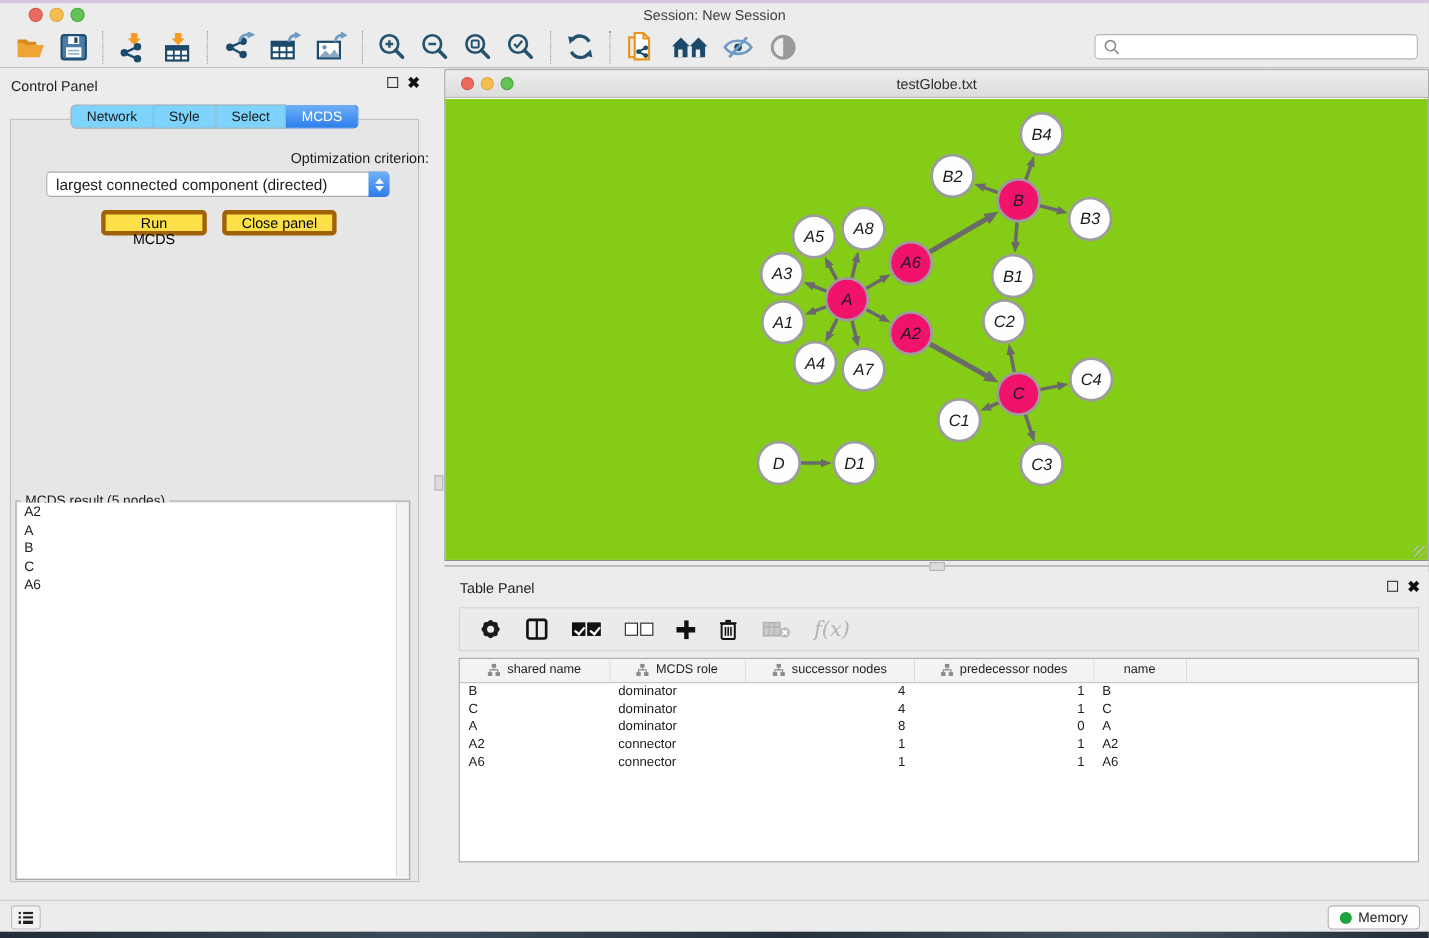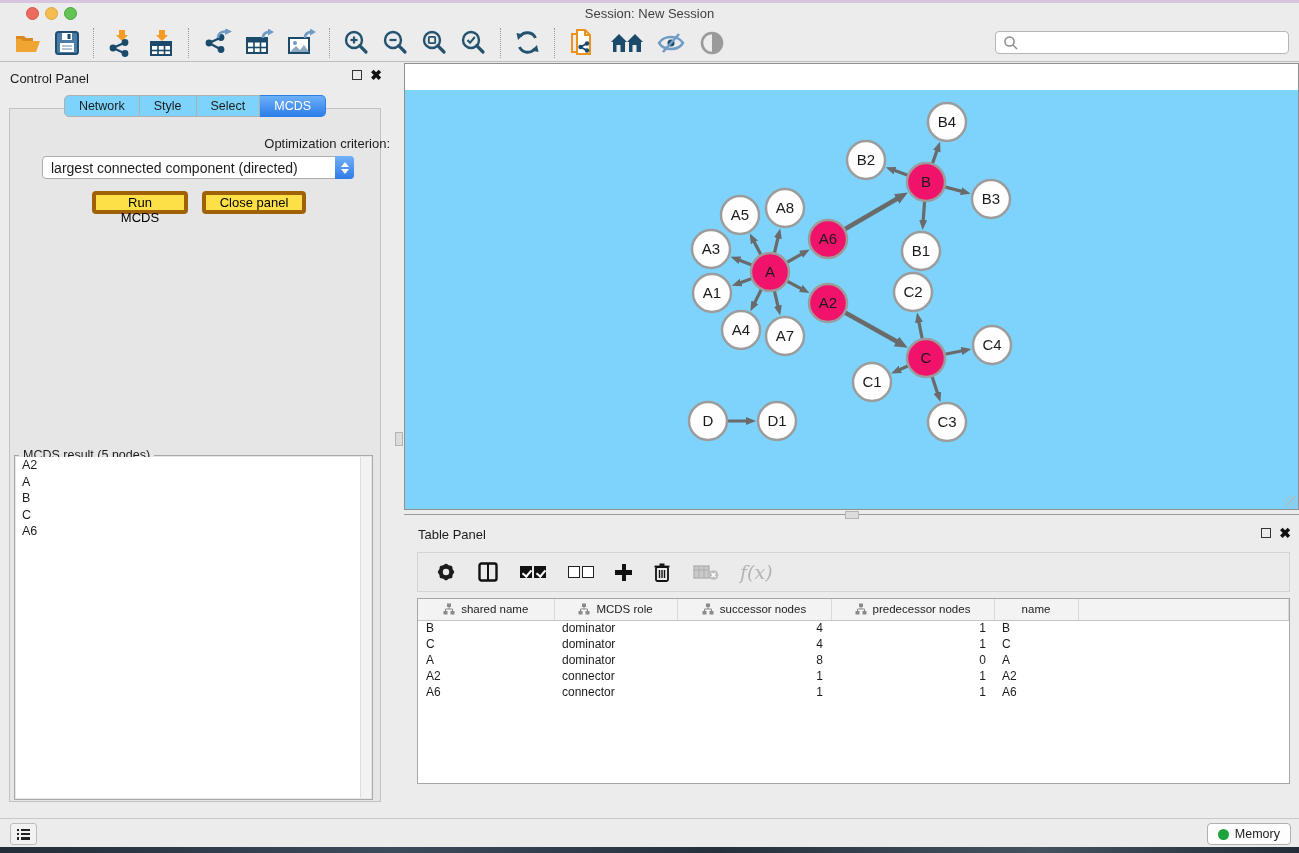--- a/index.html
+++ b/index.html
@@ -53,21 +53,21 @@
   .fieldset .legend{position:absolute;left:4px;top:-8px;background:#e6e6e6;padding:0 4px;font-size:12.5px;}
   .mcds-list{position:absolute;left:1px;right:1px;top:1px;bottom:1px;background:#fff;overflow:hidden;}
   .mcds-list .sb{position:absolute;right:0;top:0;bottom:0;width:11px;background:#f3f3f3;border-left:1px solid #ddd;}
   .mcds-item{font-size:12.5px;line-height:16.5px;padding-left:6px;}
   
   .net-window{position:absolute;left:404px;top:63px;width:895px;height:447px;border:1px solid #8f8f8f;background:#fff;}
   .net-titlebar{position:absolute;left:0;top:0;right:0;height:25px;background:linear-gradient(#ededed,#dcdcdc);
                 border-bottom:1px solid #ababab;}
   .net-lights{position:absolute;left:14px;top:6px;display:flex;gap:6px;}
   .net-title{position:absolute;left:0;right:0;top:5px;text-align:center;font-size:13px;color:#2e2e2e;}
-  .net-canvas{position:absolute;left:0;top:26px;right:0;bottom:0;background:#7dd3fc;overflow:hidden;}
+  .net-canvas{position:absolute;left:0;top:26px;right:0;bottom:0;background:#84cc16;overflow:hidden;font-style:italic;}
   .resize-grip{position:absolute;right:1px;bottom:1px;width:12px;height:12px;
     background:repeating-linear-gradient(135deg,transparent 0 3px,#b9b9b9 3px 4px);}
   
   .vdiv-grip{position:absolute;left:395px;top:432px;width:8px;height:14px;background:#dcdcdc;border:1px solid #b3b3b3;}
   .hdiv-line{position:absolute;left:404px;top:514px;width:895px;height:1px;background:#9a9a9a;}
   .hdiv-grip{position:absolute;left:845px;top:511px;width:14px;height:8px;background:#dcdcdc;border:1px solid #b3b3b3;}
   
   .table-panel{position:absolute;left:404px;top:520px;width:895px;height:298px;background:#ececec;}
   .tp-head{position:absolute;left:14px;top:7px;font-size:13px;}
   .tp-toolbar{position:absolute;left:13px;top:32px;width:873px;height:40px;background:#ebebeb;
@@ -304,20 +304,28 @@
             <div class="mcds-item">B</div>
             <div class="mcds-item">C</div>
             <div class="mcds-item">A6</div>
           </div>
         <div class="sb"></div>
       </div>
     </div>
   </div>
 
   <div class="net-window">
+    <div class="net-titlebar">
+      <div class="net-lights">
+        <span class="light red" style="width:12px;height:12px"></span>
+        <span class="light yellow" style="width:12px;height:12px"></span>
+        <span class="light green" style="width:12px;height:12px"></span>
+      </div>
+      <div class="net-title">testGlobe.txt</div>
+    </div>
     <div class="net-canvas">
       <svg id="graph-svg" width="893" height="420">
           <defs>
             <marker id="arw" markerUnits="userSpaceOnUse" markerWidth="12" markerHeight="10" refX="1" refY="4" orient="auto">
               <path d="M0,0 L10,4 L0,8 Z" fill="#6a6a6a"></path>
             </marker>
             <marker id="arwT" markerUnits="userSpaceOnUse" markerWidth="15" markerHeight="13" refX="1" refY="5.5" orient="auto">
               <path d="M0,0 L13,5.5 L0,11 Z" fill="#6a6a6a"></path>
             </marker>
           </defs>

